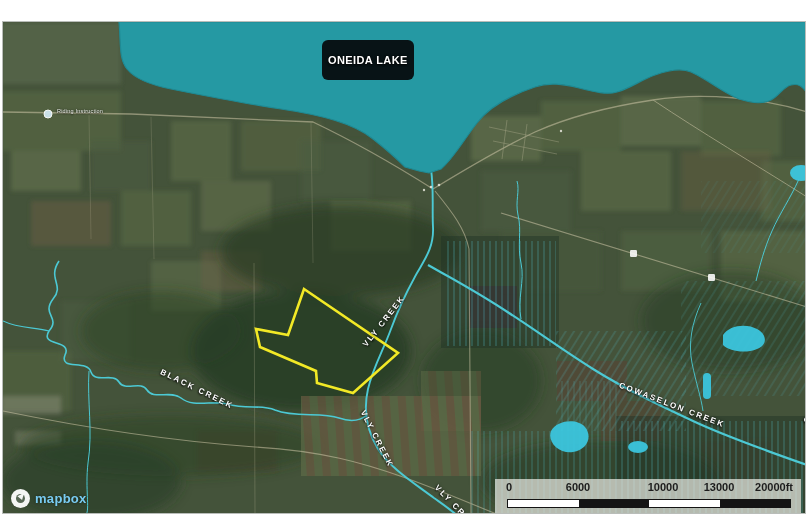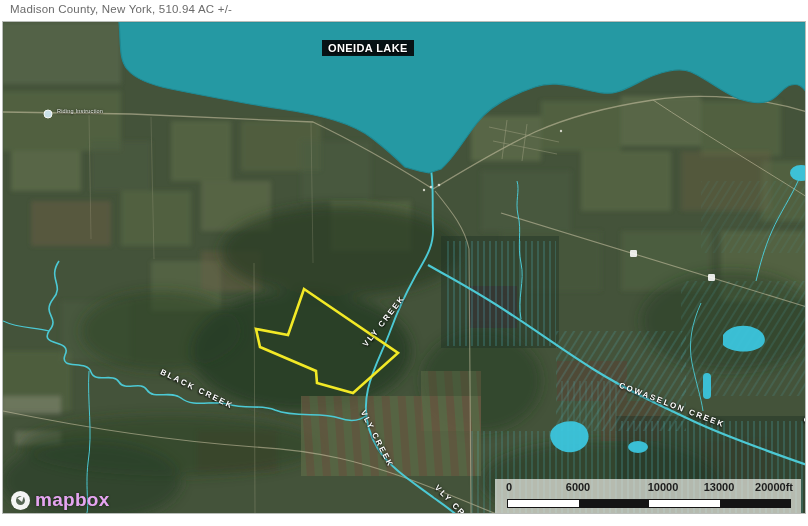--- a/index.html
+++ b/index.html
@@ -4,43 +4,42 @@
 <style>
   html,body{margin:0;padding:0;background:#fff;}
   body{font-family:"Liberation Sans",sans-serif;}
   #page{position:relative;width:808px;height:526px;background:#fff;overflow:hidden;}
   #title-bar{position:absolute;left:10px;top:3px;font-size:11.5px;color:#6b6b6b;letter-spacing:.2px;}
   #map{position:absolute;left:2px;top:21px;width:804px;height:493px;background:#44533a;overflow:hidden;border:1px solid #b9bdb9;box-sizing:border-box;}
   #map svg{position:absolute;left:0;top:0;display:block;}
   .maplabel{position:absolute;color:#fff;font-weight:bold;white-space:nowrap;
     text-shadow:0 1px 2px rgba(0,0,0,.95),0 0 3px rgba(0,0,0,.7);}
   .creek-label{font-size:8px;letter-spacing:2px;transform-origin:center;}
-  #lake-label{left:319px;top:18px;background:rgba(6,9,11,.93);padding:2px 6px;font-size:11px;
-    letter-spacing:.4px;border-radius:0;}
+  #lake-label{left:319px;top:18px;background:rgba(6,9,11,.93);padding:14px 6px;font-size:11px;
+    letter-spacing:.4px;border-radius:6px;}
   #poi-label{left:54px;top:86px;font-size:5.5px;font-weight:normal;opacity:.85;letter-spacing:.2px;}
   #scalebar{position:absolute;left:492px;top:457px;width:306px;height:34px;
     background:rgba(233,233,226,.72);}
   #scalebar .ticks{position:absolute;left:0;top:2px;width:100%;height:14px;}
   #scalebar .ticks span{position:absolute;transform:translateX(-50%);font-size:11px;font-weight:bold;color:#1d1d1d;}
   #scalebar .bar{position:absolute;left:12px;top:20px;width:282px;height:7px;border:1px solid #141414;display:flex;background:#fff;}
   #scalebar .bar i{flex:1;}
   #scalebar .bar i:nth-child(2),#scalebar .bar i:nth-child(4){background:#141414;}
   #mapbox-attrib{position:absolute;left:8px;top:467px;display:flex;align-items:center;gap:5px;cursor:pointer;}
   #mapbox-attrib .logo-circle{width:19px;height:19px;border-radius:50%;background:#fff;position:relative;opacity:.95;}
   #mapbox-attrib .logo-circle::after{content:"";position:absolute;left:5px;top:5px;width:9px;height:9px;border-radius:50%;background:#5a6a58;}
   #mapbox-attrib .logo-circle::before{content:"";position:absolute;left:8px;top:3px;width:0;height:0;z-index:2;
     border-left:3px solid transparent;border-right:3px solid transparent;border-bottom:7px solid #fff;transform:rotate(40deg);}
-  #mapbox-attrib .wordmark{color:#f0abfc;font-size:19px;font-weight:600;letter-spacing:.3px;opacity:.95;
+  #mapbox-attrib .wordmark{color:#7dd3fc;font-size:13px;font-weight:600;letter-spacing:.3px;opacity:.95;
     text-shadow:0 0 3px rgba(0,0,0,.55);}
 </style>
 </head>
 <body>
 
 <div id="page">
-  <div id="title-bar">Madison County, New York, 510.94 AC +/-</div>
 
   <div id="map">
     <svg width="804" height="493" viewBox="2 21 804 493">
       <defs>
         <pattern id="ditchV" width="6" height="6" patternUnits="userSpaceOnUse">
           <path d="M3,0 V6" stroke="#52c3ce" stroke-width="0.7" opacity="0.75"></path>
         </pattern>
         <pattern id="ditchD" width="7" height="7" patternUnits="userSpaceOnUse" patternTransform="rotate(32)">
           <path d="M3,0 V7" stroke="#52c3ce" stroke-width="0.7" opacity="0.7"></path>
         </pattern>

